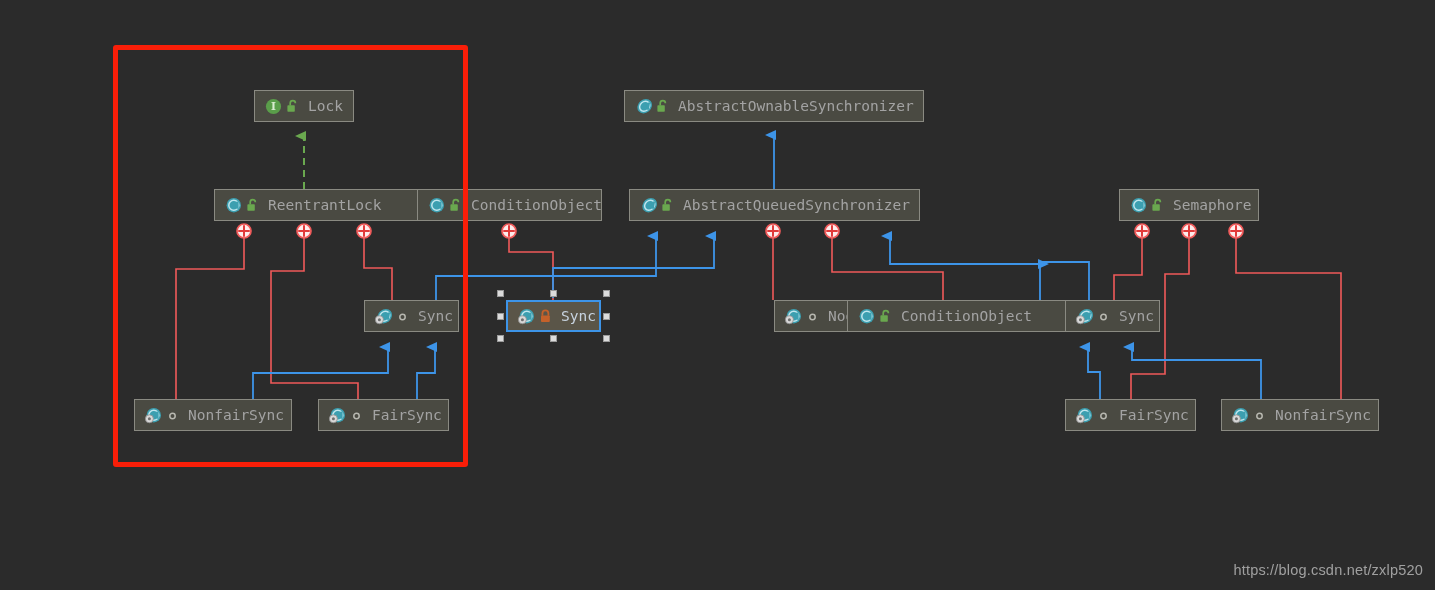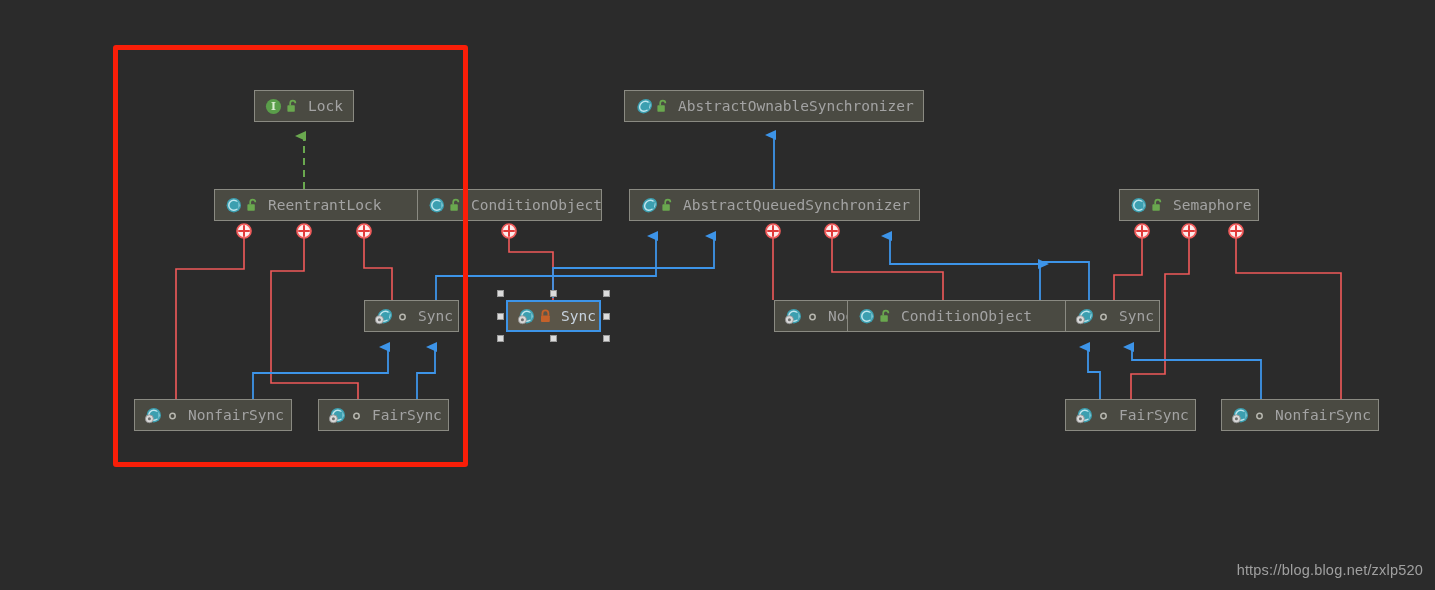--- a/index.html
+++ b/index.html
@@ -474,15 +474,15 @@
       <div class="handle" style="left: 603px; top: 290px;"></div>
       <div class="handle" style="left: 497px; top: 312.5px;"></div>
       <div class="handle" style="left: 603px; top: 312.5px;"></div>
       <div class="handle" style="left: 497px; top: 335px;"></div>
       <div class="handle" style="left: 550px; top: 335px;"></div>
       <div class="handle" style="left: 603px; top: 335px;"></div>
     </div>
 
   <div id="highlight-rect" style="left: 113px; top: 45px; width: 355px; height: 422px; border-color: rgb(249, 30, 8);"></div>
 
-  <div id="watermark">https://blog.blog.net/zxlp520</div>
+  <div id="watermark">https://blog.csdn.net/zxlp520</div>
 
 </div>
 
 </body></html>

